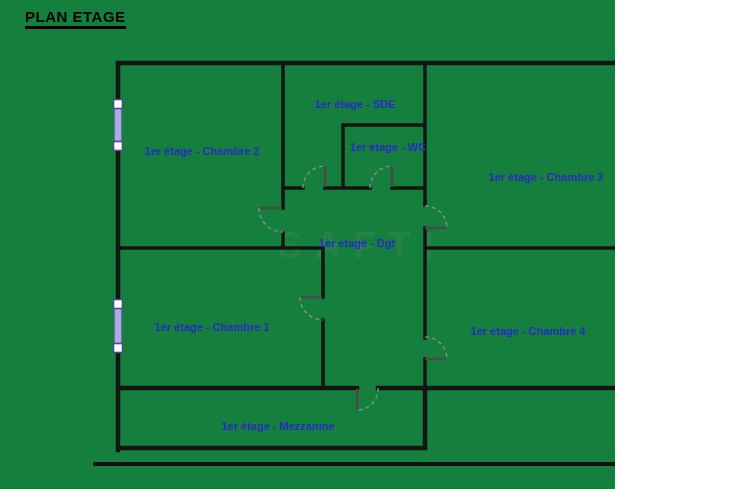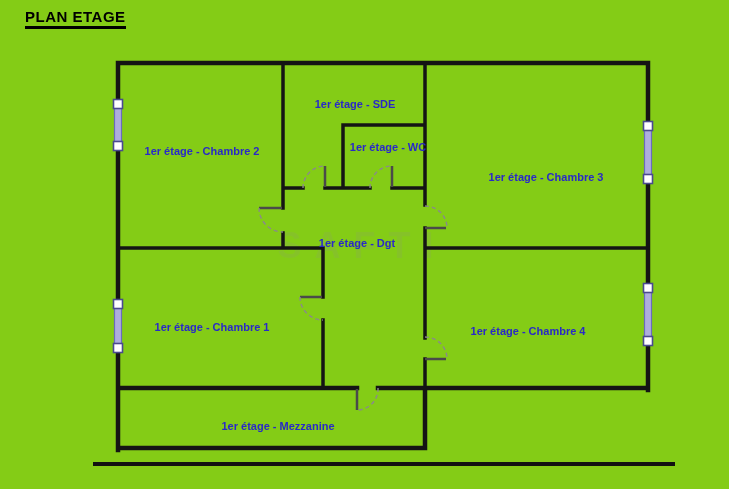--- a/index.html
+++ b/index.html
@@ -1,19 +1,19 @@
 <!DOCTYPE html>
 <html style="--wall: #141414; --title-color: #000000; --room-label: #2929c8; --window-fill: #aeaede; --window-frame: #6b6bbd; --window-square-border: #4a4a8f; --baseline: #111111; --watermark-color: #909090;"><head>
 <meta charset="utf-8">
 <style>
   html,body{margin:0;padding:0;background:#ffffff;}
   .stage{
     position:relative;
-    width:729px;height:489px;
-    background:#84cc16;
+    width:615px;height:489px;
+    background:#15803d;
     font-family:"Liberation Sans",sans-serif;
     overflow:hidden;
   }
   .plan-title{
     position:absolute;left:25px;top:8px;
     display:inline-block;
     font-size:15px;font-weight:bold;letter-spacing:.5px;
     color:var(--title-color,#000);
     border-bottom:3px solid var(--title-color,#000);
     padding-bottom:1px;

